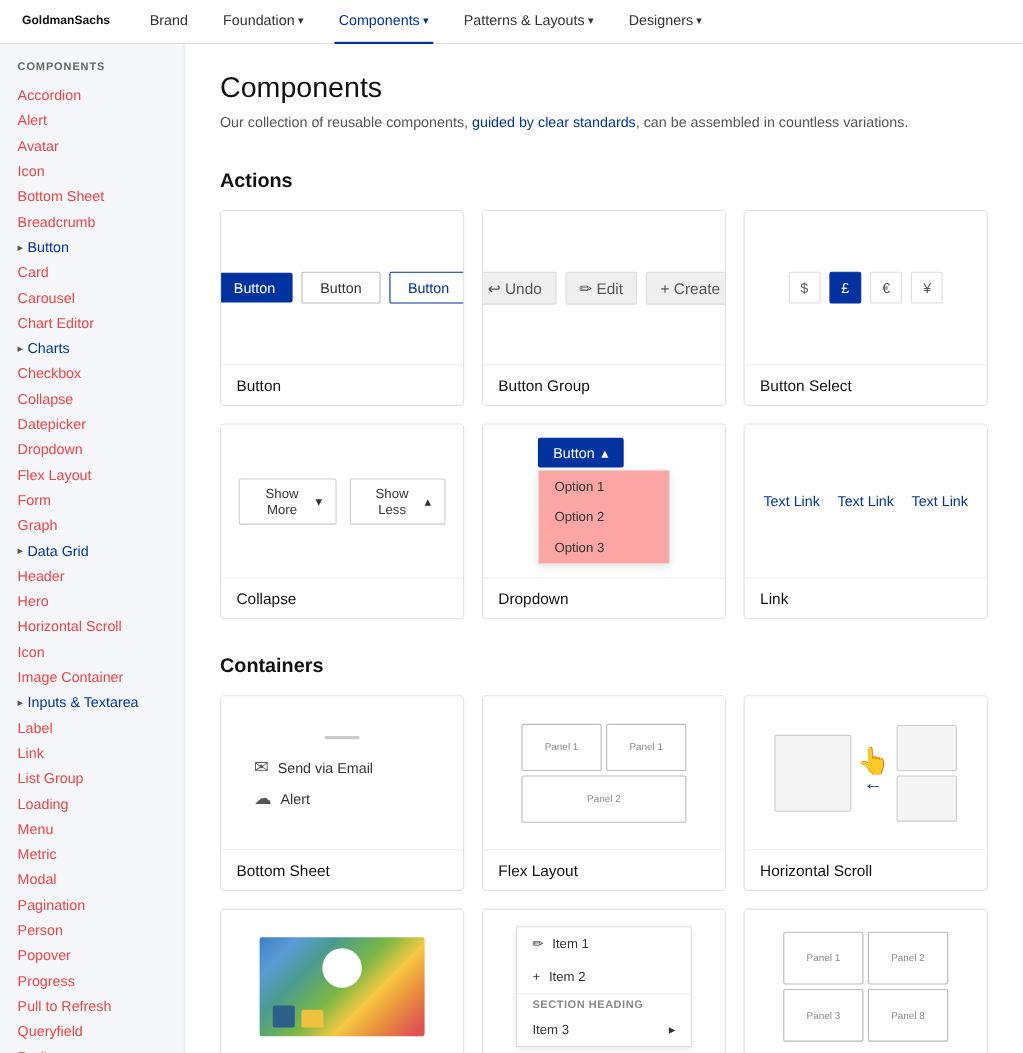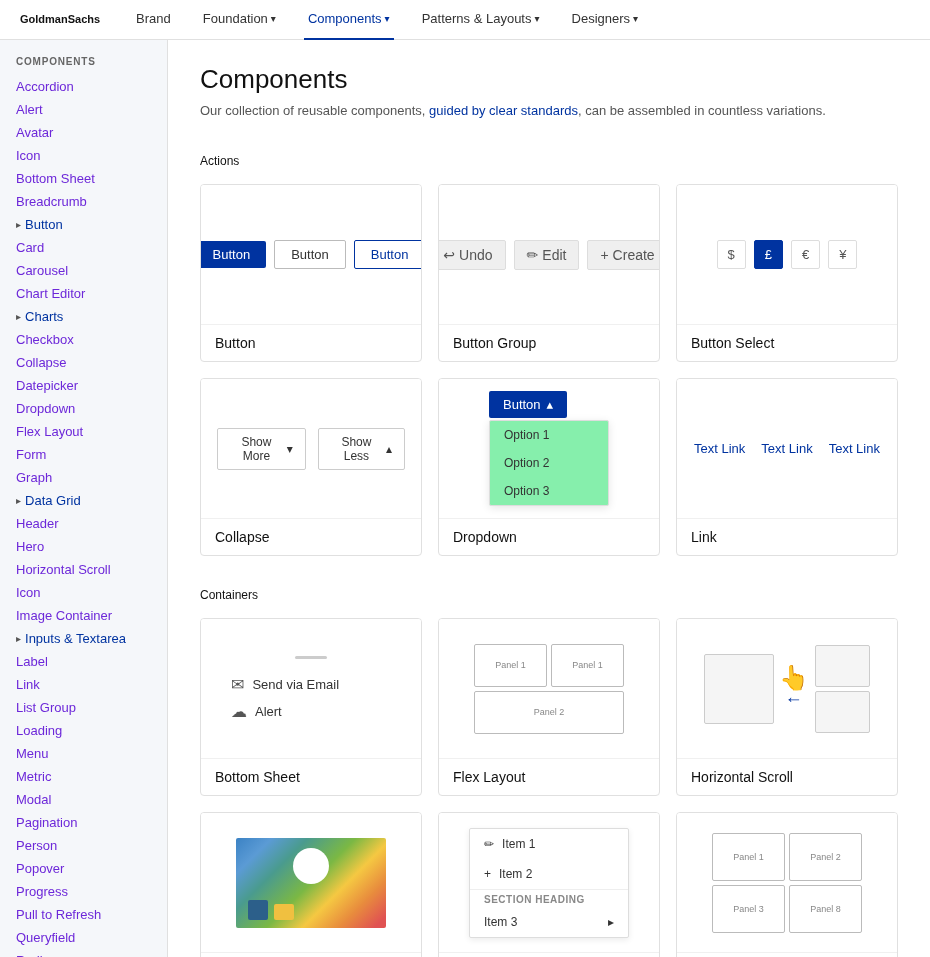--- a/index.html
+++ b/index.html
@@ -62,21 +62,21 @@
       letter-spacing: 0.08em;
       padding: 0 16px 8px 16px;
       text-transform: uppercase;
     }
     .sidebar-item {
       display: flex;
       align-items: center;
       gap: 4px;
       padding: 4px 16px;
       font-size: 13px;
-      color: #6d28d9;
+      color: #ef4444;
       cursor: pointer;
     }
     .sidebar-item .caret { font-size: 10px; color: #555; }
     .sidebar-item.expandable { color: #555; }
     .sidebar-item.expandable .label { color: #0033a0; }
 
     
     .main-content {
       flex: 1;
       padding: 24px 32px;
@@ -90,22 +90,22 @@
       margin-bottom: 8px;
     }
     .page-subtitle {
       font-size: 13px;
       color: #555;
       margin-bottom: 36px;
     }
     .page-subtitle a { color: #0033a0; text-decoration: none; }
 
     .section-title {
-      font-size: 12px;
-      font-weight: 400;
+      font-size: 18px;
+      font-weight: 700;
       color: #111;
       margin-bottom: 16px;
     }
 
     
     .component-grid {
       display: grid;
       grid-template-columns: repeat(3, 1fr);
       gap: 16px;
       margin-bottom: 32px;
@@ -234,21 +234,21 @@
       border: none;
       padding: 6px 14px;
       font-size: 13px;
       cursor: pointer;
       border-radius: 2px;
       display: flex;
       align-items: center;
       gap: 6px;
     }
     .dropdown-menu {
-      background: #86efac;
+      background: #fca5a5;
       border: 1px solid #ddd;
       border-radius: 2px;
       min-width: 120px;
       box-shadow: 0 2px 8px rgba(0,0,0,0.1);
       margin-top: 2px;
     }
     .dropdown-menu-item {
       padding: 7px 14px;
       font-size: 12px;
       color: #333;

